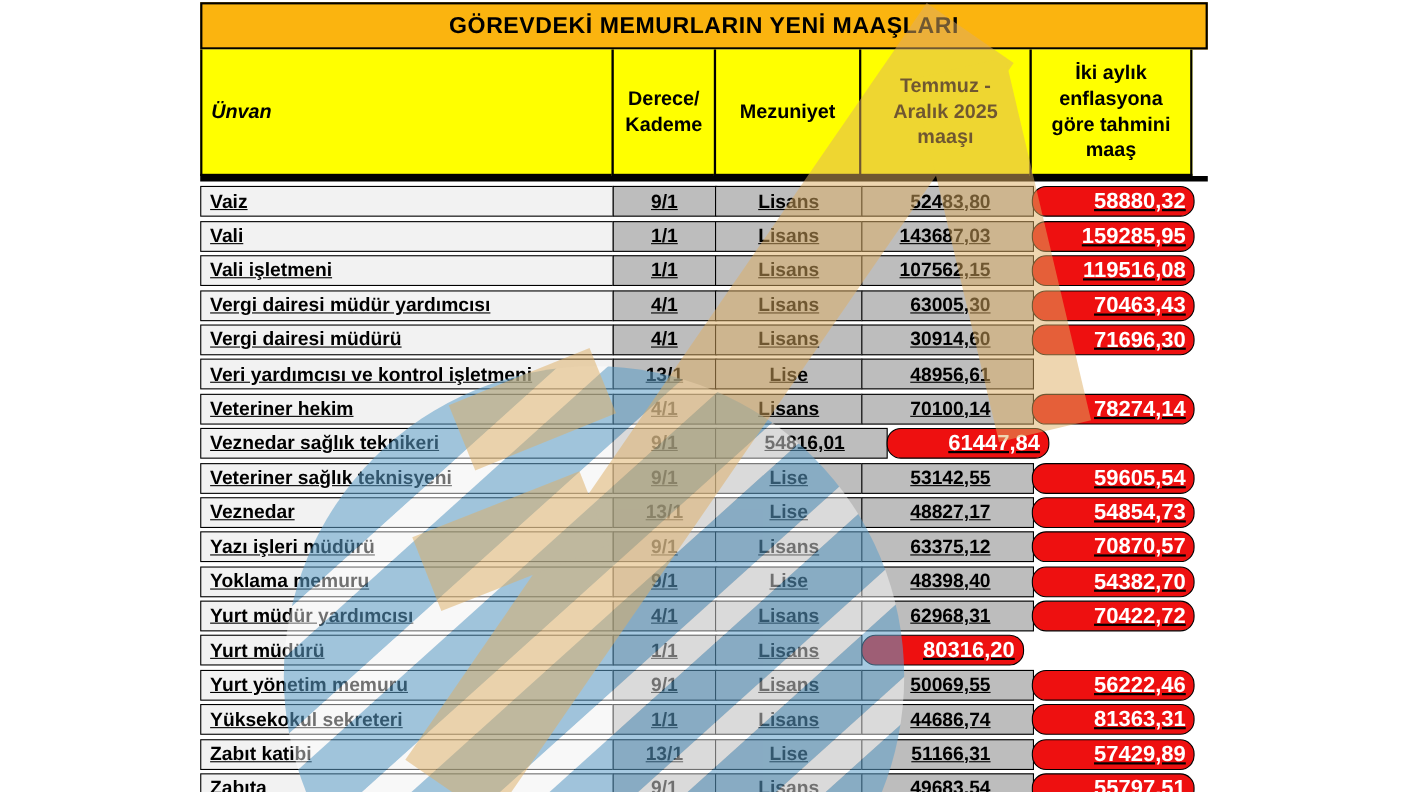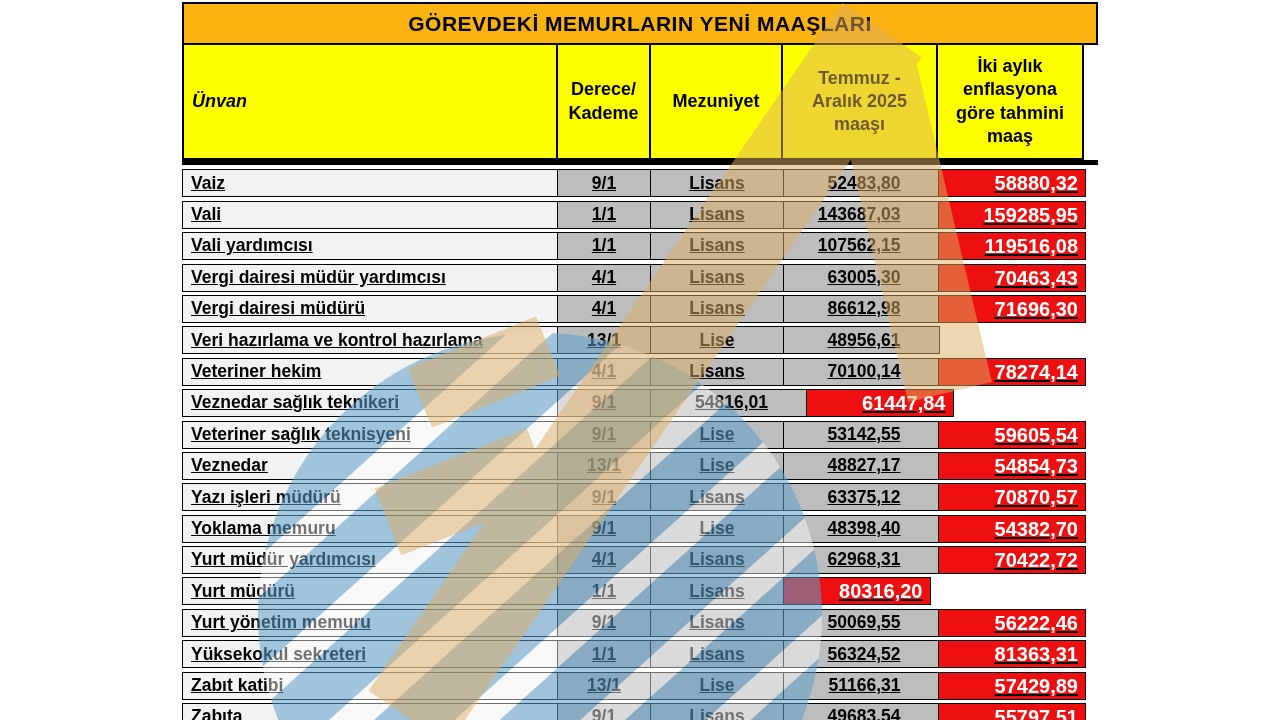--- a/index.html
+++ b/index.html
@@ -39,21 +39,21 @@
     border:1.5px solid var(--border,#000); margin-left:-1.5px;
     display:flex; align-items:center; font-size:17.5px; line-height:1;
   }
   .td:first-child{ margin-left:0; }
   .td.c-unvan{ background:var(--row-bg,#f2f2f2); padding-left:8px; }
   .td.c-derece{ background:var(--cell-bg,#bdbdbd); justify-content:center;text-align:right; }
   .td.c-mezun{ background:var(--cell-bg,#bdbdbd); justify-content:center; }
   .td.c-temmuz{ background:var(--cell-bg,#bdbdbd); justify-content:flex-end; padding-right:38px; }
   .td.c-tahmini{
     background:var(--highlight-bg,#ee1010); color:var(--highlight-text,#fff);
-    justify-content:flex-end; padding-right:7px; font-size:20px;
+    justify-content:flex-end; padding-right:7px; font-size:20px;border-radius:13px;
   }
   .table-bottom{ height:4px; background:var(--border,#000); }
   .watermark{
     position:absolute; left:0; top:0; width:1280px; height:720px;
     pointer-events:none;
   }
 </style>
 </head>
 <body>
 
@@ -85,42 +85,42 @@
       <div class="td c-tahmini">58880,32</div>
     </div>
         <div class="trow">
       <div class="td c-unvan">Vali</div>
       <div class="td c-derece">1/1</div>
       <div class="td c-mezun">Lisans</div>
       <div class="td c-temmuz">143687,03</div>
       <div class="td c-tahmini">159285,95</div>
     </div>
         <div class="trow">
-      <div class="td c-unvan">Vali yardımcısı</div>
+      <div class="td c-unvan">Vali işletmeni</div>
       <div class="td c-derece">1/1</div>
       <div class="td c-mezun">Lisans</div>
       <div class="td c-temmuz">107562,15</div>
       <div class="td c-tahmini">119516,08</div>
     </div>
         <div class="trow">
       <div class="td c-unvan">Vergi dairesi müdür yardımcısı</div>
       <div class="td c-derece">4/1</div>
       <div class="td c-mezun">Lisans</div>
       <div class="td c-temmuz">63005,30</div>
       <div class="td c-tahmini">70463,43</div>
     </div>
         <div class="trow">
       <div class="td c-unvan">Vergi dairesi müdürü</div>
       <div class="td c-derece">4/1</div>
       <div class="td c-mezun">Lisans</div>
-      <div class="td c-temmuz">86612,98</div>
+      <div class="td c-temmuz">30914,60</div>
       <div class="td c-tahmini">71696,30</div>
     </div>
         <div class="trow">
-      <div class="td c-unvan">Veri hazırlama ve kontrol hazırlama</div>
+      <div class="td c-unvan">Veri yardımcısı ve kontrol işletmeni</div>
       <div class="td c-derece">13/1</div>
       <div class="td c-mezun">Lise</div>
       <div class="td c-temmuz">48956,61</div>
     </div>
         <div class="trow">
       <div class="td c-unvan">Veteriner hekim</div>
       <div class="td c-derece">4/1</div>
       <div class="td c-mezun">Lisans</div>
       <div class="td c-temmuz">70100,14</div>
       <div class="td c-tahmini">78274,14</div>
@@ -176,21 +176,21 @@
       <div class="td c-unvan">Yurt yönetim memuru</div>
       <div class="td c-derece">9/1</div>
       <div class="td c-mezun">Lisans</div>
       <div class="td c-temmuz">50069,55</div>
       <div class="td c-tahmini">56222,46</div>
     </div>
         <div class="trow">
       <div class="td c-unvan">Yüksekokul sekreteri</div>
       <div class="td c-derece">1/1</div>
       <div class="td c-mezun">Lisans</div>
-      <div class="td c-temmuz">56324,52</div>
+      <div class="td c-temmuz">44686,74</div>
       <div class="td c-tahmini">81363,31</div>
     </div>
         <div class="trow">
       <div class="td c-unvan">Zabıt katibi</div>
       <div class="td c-derece">13/1</div>
       <div class="td c-mezun">Lise</div>
       <div class="td c-temmuz">51166,31</div>
       <div class="td c-tahmini">57429,89</div>
     </div>
         <div class="trow">

